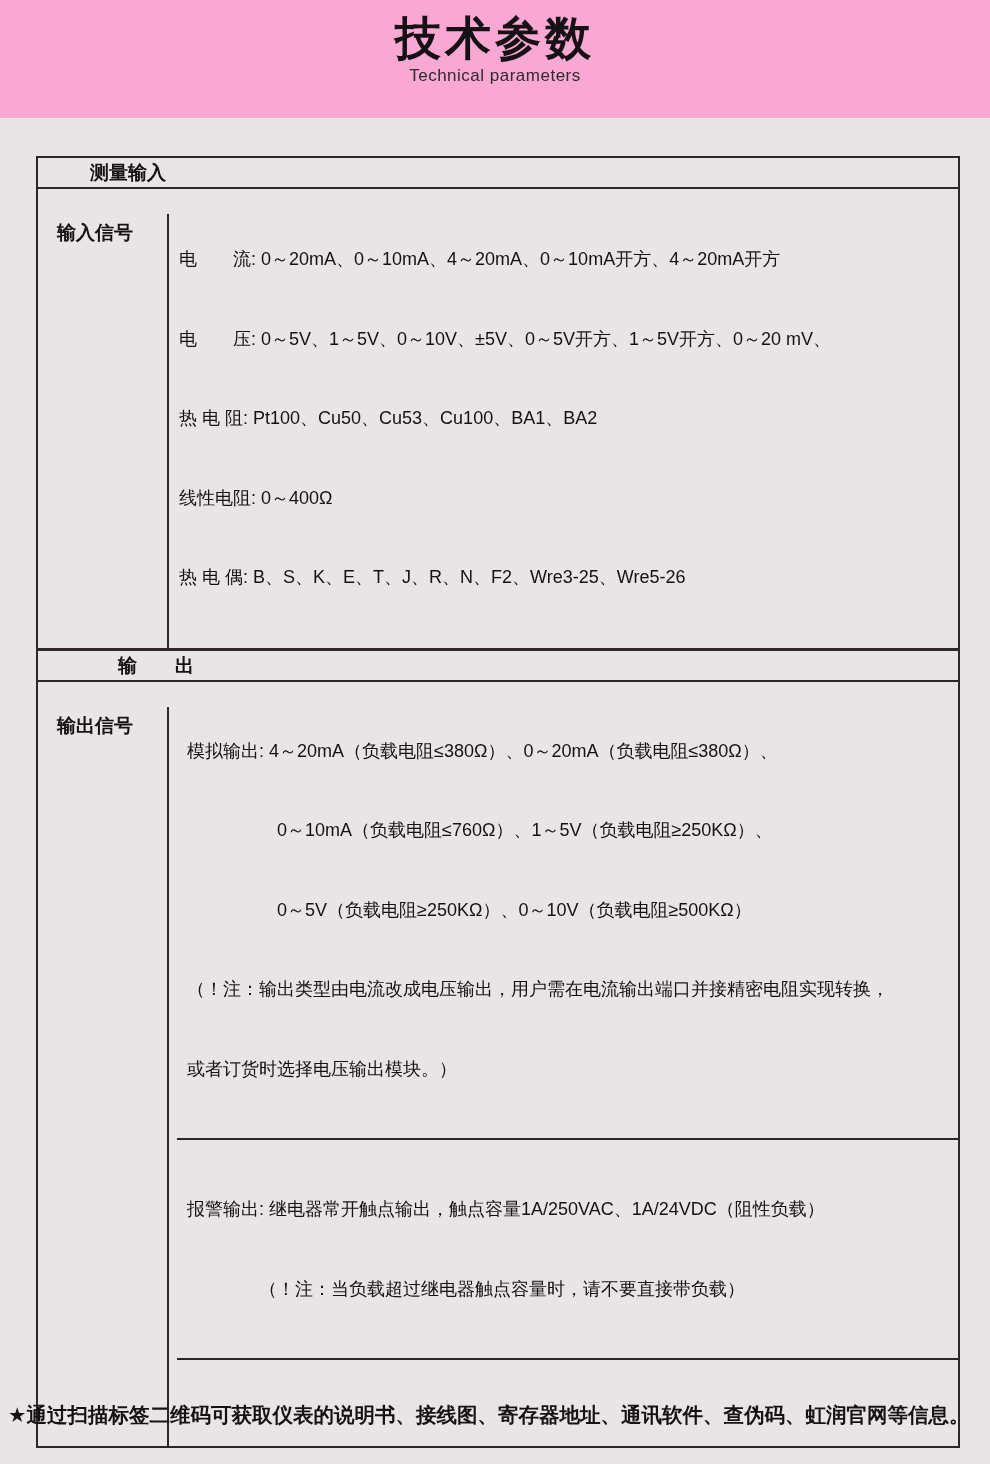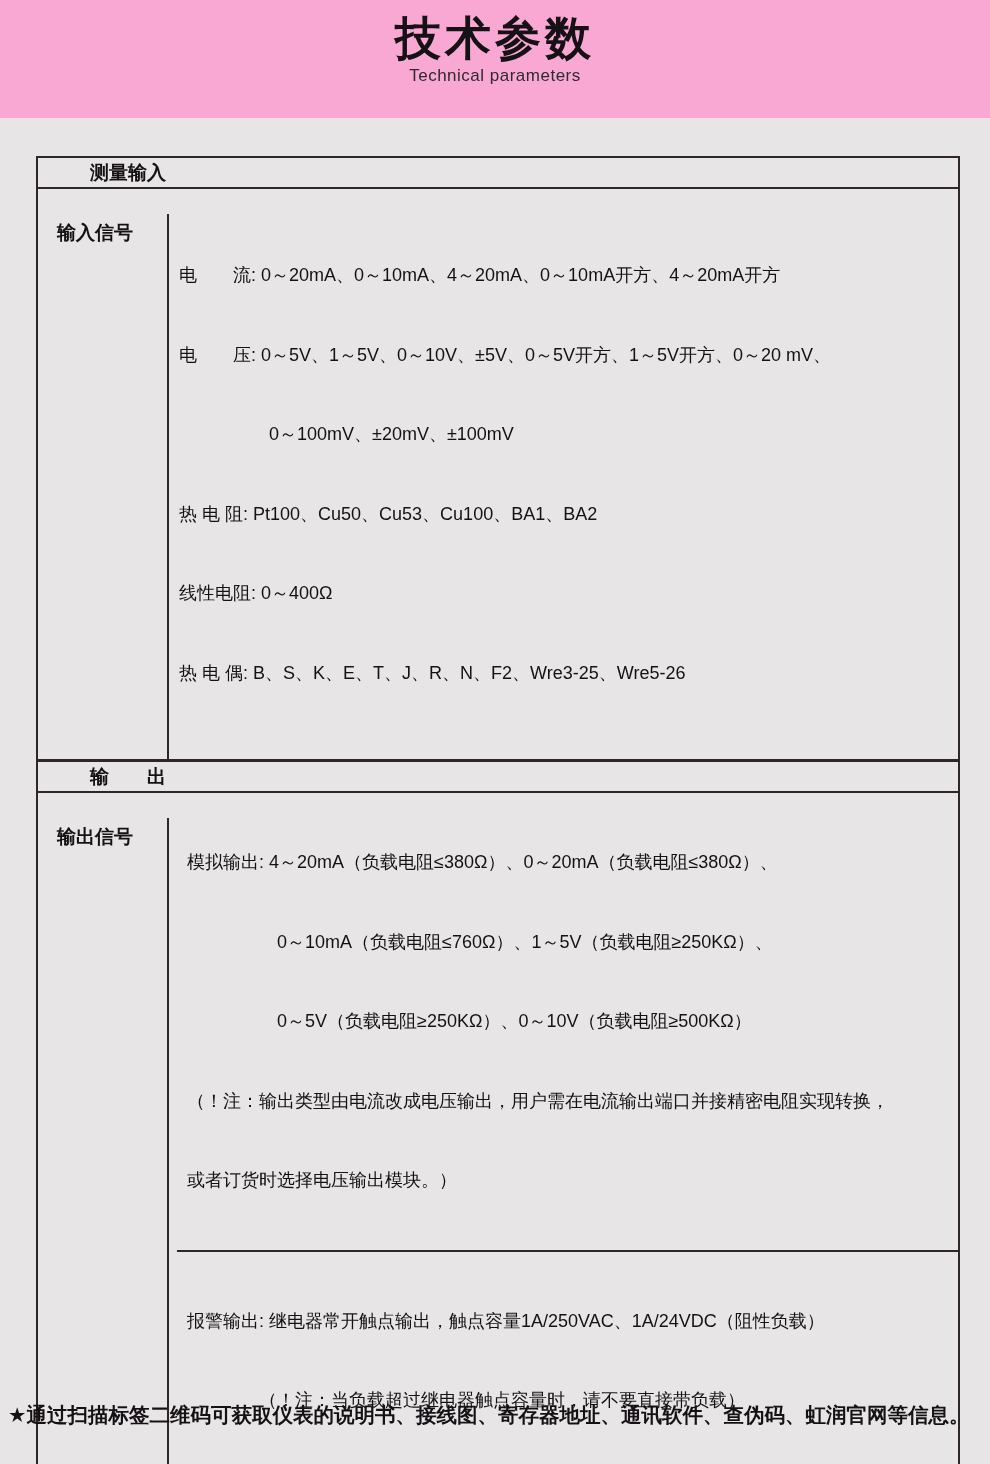--- a/index.html
+++ b/index.html
@@ -15,28 +15,28 @@
   .hdr{height:118px;background:#f9a8d4;text-align:center;box-sizing:border-box;padding-top:12px;}
   .hdr h1{margin:0;font-size:46px;line-height:52px;font-weight:bold;letter-spacing:4px;}
   .hdr .sub{font-size:17px;line-height:24px;color:#2d2b2c;letter-spacing:0.5px;}
   
   .tbl{
     position:absolute;left:36px;top:156px;width:924px;
     border:2px solid #2e2629;box-sizing:border-box;background:transparent;
   }
   .row{display:flex;border-top:2px solid #2e2629;box-sizing:border-box;align-items:stretch;}
   .row:first-child{border-top:none;}
-  .row.thick{border-top-width:3px;}
+  .row.thick{border-top-width:3px;padding-left:28px;}
   .sec{padding:2px 8px 2px 20px;font-weight:bold;font-size:19px;line-height:25px;margin-left:32px;}
   .lab{
     flex:0 0 131px;box-sizing:border-box;border-right:2px solid #2e2629;
     padding:5px 4px 4px 19px;font-weight:bold;font-size:19px;line-height:27px;
     display:flex;flex-direction:column;margin-top:25px;
   }
-  .val{flex:1;box-sizing:border-box;padding:20px 10px;font-size:18px;line-height:26.5px;}
+  .val{flex:1;box-sizing:border-box;padding:4px 10px;font-size:18px;line-height:26.5px;}
   .pre{white-space:pre-wrap;}
   .subs{flex:1;display:flex;flex-direction:column;padding:0;}
   .sub-block{box-sizing:border-box;padding:3px 10px;font-size:18px;line-height:26.5px;border-top:2px solid #2e2629;white-space:pre-wrap;margin-left:8px;}
   .sub-block:first-child{border-top:none;}
   
   .foot{position:absolute;left:8px;top:1402px;width:978px;font-size:20.5px;font-weight:bold;line-height:26px;}
 </style>
 </head>
 <body>
 
@@ -51,21 +51,20 @@
     <div class="sec">测量输入</div>
   </div>
 
   <div class="row">
     <div class="lab">
       <span>输入信号</span>
     </div>
     <div class="val pre">
       <div>电　　流: 0～20mA、0～10mA、4～20mA、0～10mA开方、4～20mA开方</div>
       <div>电　　压: 0～5V、1～5V、0～10V、±5V、0～5V开方、1～5V开方、0～20 mV、</div>
-      <div>　　　　　0～100mV、±20mV、±100mV</div>
       <div>热 电 阻: Pt100、Cu50、Cu53、Cu100、BA1、BA2</div>
       <div>线性电阻: 0～400Ω</div>
       <div>热 电 偶: B、S、K、E、T、J、R、N、F2、Wre3-25、Wre5-26</div>
     </div>
   </div>
 
   <div class="row thick">
     <div class="sec">输　　出</div>
   </div>
 

